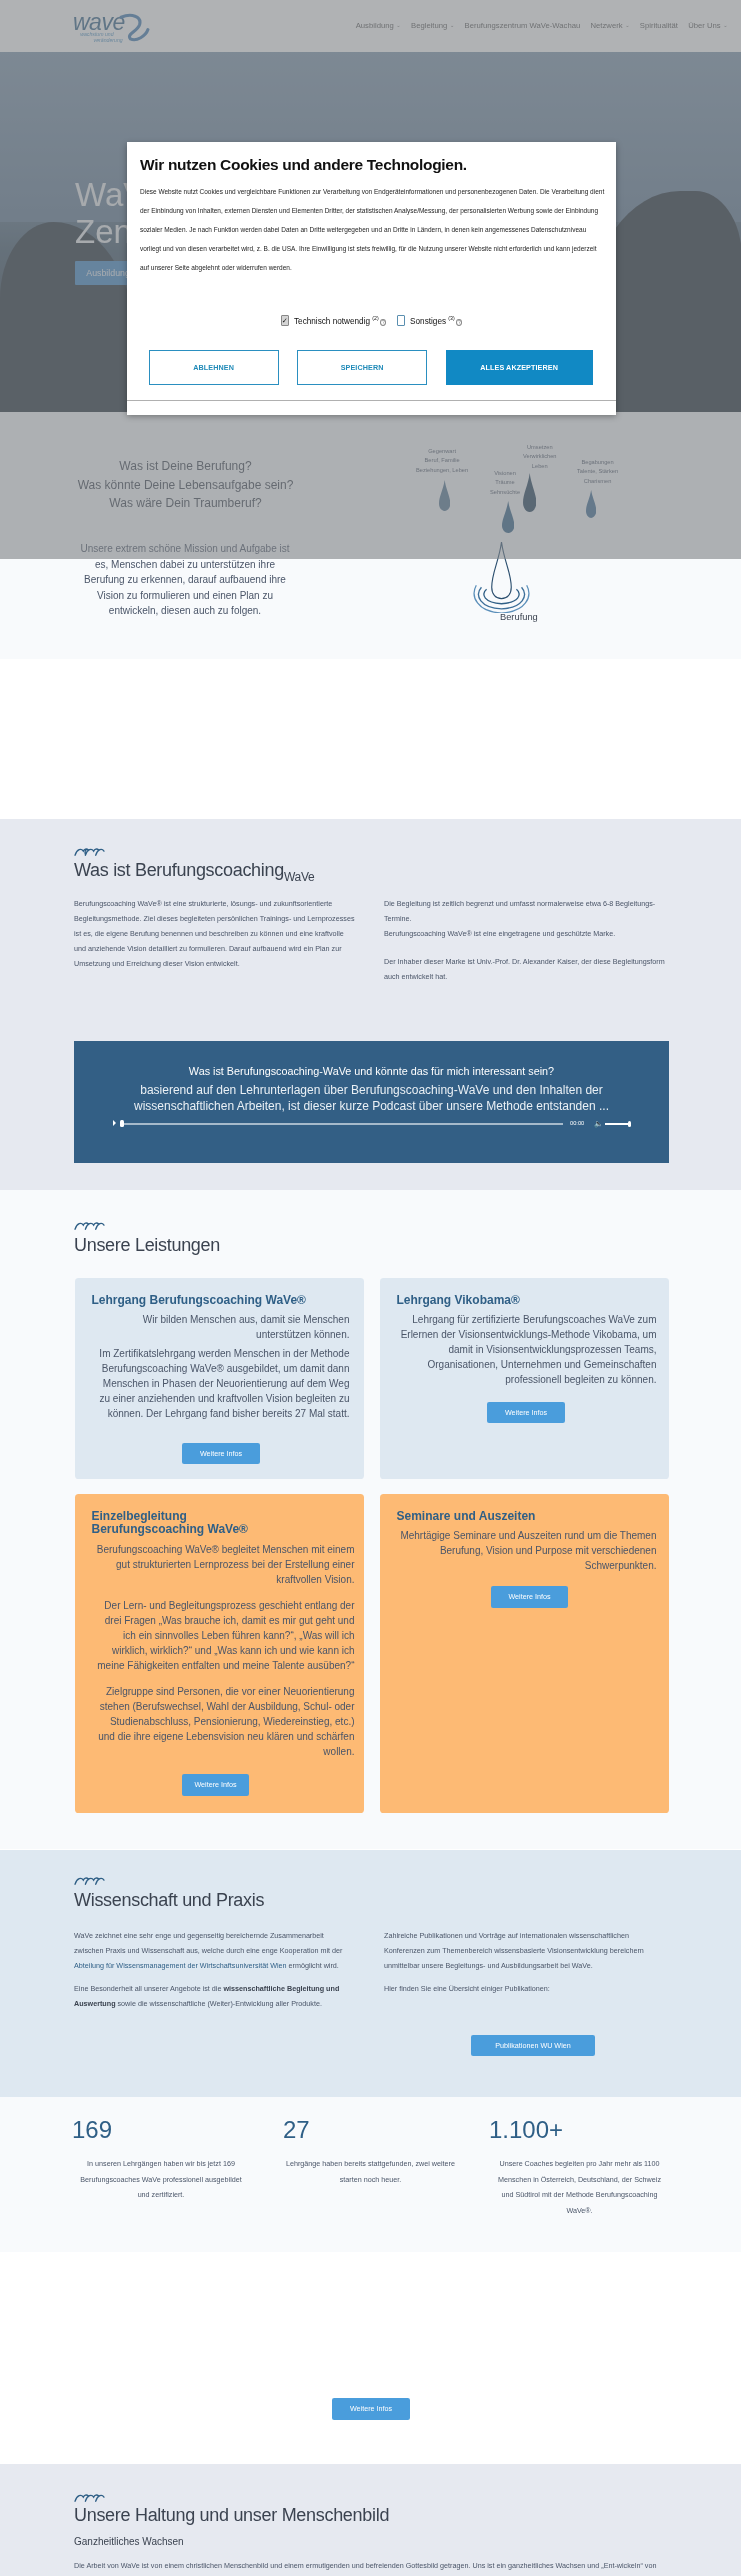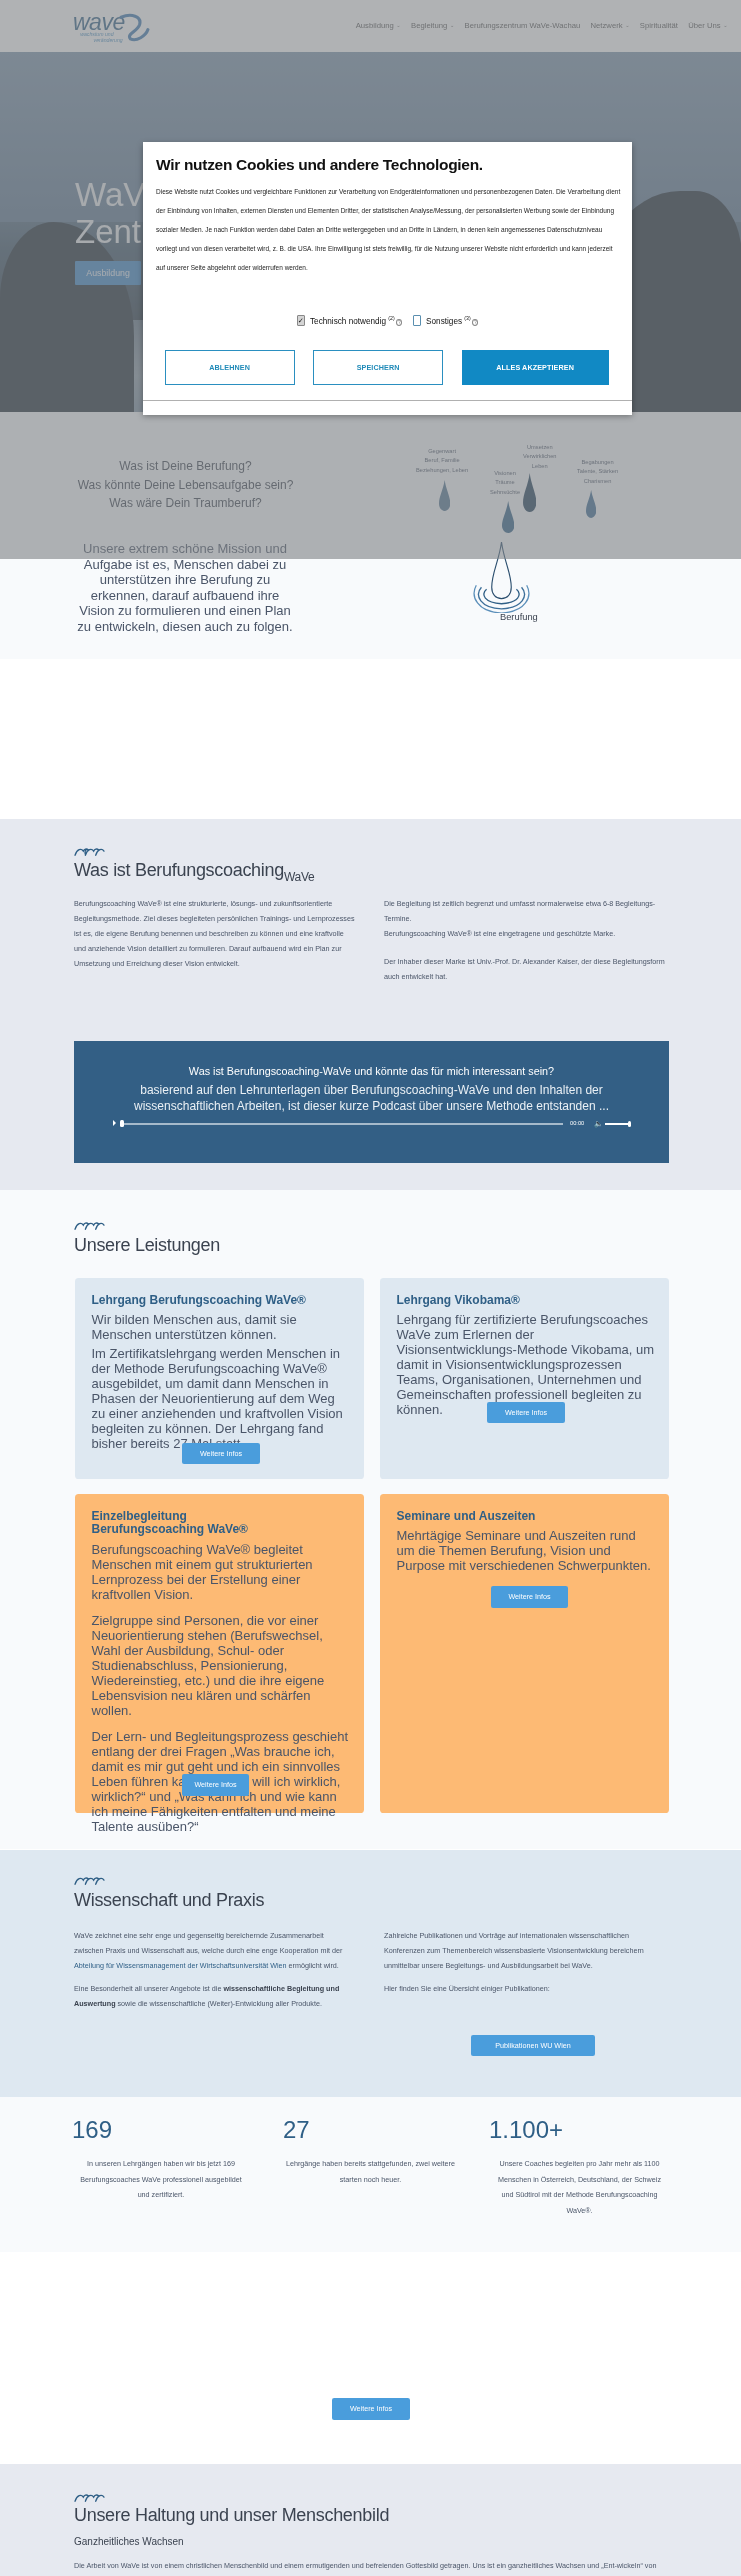--- a/index.html
+++ b/index.html
@@ -24,38 +24,38 @@
   .hero .rock1 { position: absolute; left: 0; top: 170px; width: 134px; height: 191px; background: #1f2b36; border-radius: 40% 60% 0 0; }
   .hero .rock2 { position: absolute; right: 0; top: 139px; width: 155px; height: 222px; background: #1c2833; border-radius: 60% 30% 0 0; }
   .hero .sea { position: absolute; left: 0; top: 268px; width: 742px; height: 93px; background: linear-gradient(180deg,#8fa4b6,#c7d3dc 60%,#9cb0c0); opacity: .6; }
   .hero h1 { position: absolute; left: 75px; top: 124px; font-size: 33px; font-weight: 300; color: #e6e9ec; line-height: 37px; width: 515px; }
   .hero .btn { position: absolute; left: 75px; top: 209px; background: #3d86c6; color: #e9eef3; font-size: 8.8px; padding: 7.2px 11.3px; border-radius: 1px; }
 
   
   .overlay { position: absolute; left: 0; top: 0; width: 742px; height: 559px; background: rgba(128,130,134,0.62); z-index: 5; }
 
   
-  .modal { position: absolute; left: 127px; top: 142px; width: 489px; height: 273px; background: #ffffff; z-index: 10; box-shadow: 0 1.5px 6.2px rgba(0,0,0,.35); margin-left: 16px; }
+  .modal { position: absolute; left: 127px; top: 142px; width: 489px; height: 273px; background: #ffffff; z-index: 10; box-shadow: 0 1.5px 6.2px rgba(0,0,0,.35); }
   .modal h2 { position: absolute; left: 13px; top: 14.4px; font-size: 15.5px; font-weight: 700; color: #111; letter-spacing: -0.3px; }
   .modal .text { position: absolute; left: 13px; top: 40px; width: 466px; font-size: 6.5px; line-height: 19px; color: #222; }
   .modal .checks { position: absolute; left: 0; top: 173px; width: 489px; display: flex; justify-content: center; align-items: center; gap: 5.2px; font-size: 8.2px; color: #111; }
   .cb { width: 8.2px; height: 10.3px; border: 0.5px solid #5a8fb0; border-radius: 1px; display: inline-flex; align-items: center; justify-content: center; font-size: 7.2px; background: #fff; }
   .cb.checked { background: #d4d4d4; border-color: #888; }
   .q { display: inline-block; width: 6.2px; height: 7.2px; border: 0.5px solid #888; border-radius: 50%; font-size: 4.6px; text-align: center; line-height: 6.2px; color: #777; margin-left: 1.5px; }
   .sup { font-size: 5.2px; vertical-align: super; }
   .modal .btns { position: absolute; left: 21.6px; top: 208px; width: 446px; display: flex; gap: 18.5px; }
   .mbtn { height: 35px; display: flex; align-items: center; justify-content: center; font-size: 7.2px; font-weight: 700; letter-spacing: 0.1px; }
   .mbtn.outline { width: 130px; border: 0.5px solid #2a8fc0; color: #1f8ab8; background: #fff; }
   .mbtn.solid { width: 147px; background: #1189c4; color: #fff; }
   .modal .rule { position: absolute; left: 0; top: 258px; width: 489px; height: 1px; background: #b0b0b0; }
 
   
   .berufung { position: absolute; left: 0; top: 412px; width: 742px; height: 247px; background: #f8fafc; }
   .berufung .q1 { position: absolute; left: 62px; top: 45px; width: 247px; text-align: center; font-size: 12px; line-height: 18.5px; color: #3b4350; }
-  .berufung .p { position: absolute; left: 77px; top: 129px; width: 216px; text-align: center; font-size: 13px; line-height: 15.5px; color: #4a5568; }
+  .berufung .p { position: absolute; left: 77px; top: 129px; width: 216px; text-align: center; font-size: 10px; line-height: 15.5px; color: #4a5568; }
   .drop-label { position: absolute; text-align: center; font-size: 5.7px; line-height: 9.3px; color: #4a5568; white-space: nowrap; }
   .drop { position: absolute; }
   .berufung .rip-label { position: absolute; left: 500px; top: 200px; font-size: 9.3px; color: #3b4350; }
 
   
   .sec { position: absolute; left: 0; width: 742px; }
   .wave-icon { position: absolute; }
   .h2 { position: absolute; font-size: 18px; font-weight: 300; color: #3b4350; letter-spacing: -0.3px; white-space: nowrap; }
   .sub-wave { font-size: 12px; position: relative; top: 5.2px; }
   .para { position: absolute; font-size: 7.2px; line-height: 15px; color: #4a5568; }
@@ -70,21 +70,21 @@
   .player .knob { position: absolute; left: 7.2px; top: 2.1px; width: 3.6px; height: 7.2px; background: #fff; border-radius: 1.5px; }
   .player .track { position: absolute; left: 11.3px; top: 4.6px; width: 439px; height: 2.6px; background: #a6bacb; }
   .player .time { position: absolute; left: 457px; top: 2.1px; font-size: 5.7px; color: #fff; }
   .player .vol { position: absolute; left: 481px; top: 1px; font-size: 7.2px; color: #fff; }
   .player .vtrack { position: absolute; left: 492px; top: 4.6px; width: 25px; height: 2.1px; background: #fff; }
   .player .vknob { position: absolute; left: 515px; top: 2.6px; width: 3.1px; height: 6.2px; background: #fff; border-radius: 1.5px; }
 
   .card { position: absolute; background: #dee8f1; border-radius: 3.6px; }
   .card.gray { background: #fdba74; }
   .card h3 { position: absolute; font-size: 12px; font-weight: 700; color: #2f5f86; line-height: 13.4px; }
-  .card .body { position: absolute; font-size: 13px; line-height: 15px; color: #4a5568; }
+  .card .body { position: absolute; font-size: 10px; line-height: 15px; color: #4a5568; text-align: right; }
   .btn-blue { position: absolute; background: #4a9ddc; color: #fff; font-size: 7.2px; border-radius: 2.1px; display: flex; align-items: center; justify-content: center; }
 
   .stat-num { position: absolute; font-size: 24px; color: #2f5f86; font-weight: 300; text-align: left; }
   .stat-txt { position: absolute; font-size: 7.2px; line-height: 15.7px; color: #4a5568; text-align: center; }
 </style>
 </head>
 <body>
 
 <div class="header">
   <div class="logo">
@@ -243,22 +243,22 @@
 <div class="card" style="left:380px;top:1278px;width:289px;height:201px;">
   <h3 style="left:16.5px;top:15.5px;width:258px;">Lehrgang Vikobama®</h3>
   <div class="body" style="left:16.5px;top:34px;width:260px;">Lehrgang für zertifizierte Berufungscoaches WaVe zum Erlernen der Visionsentwicklungs-Methode Vikobama, um damit in Visionsentwicklungsprozessen Teams, Organisationen, Unternehmen und Gemeinschaften professionell begleiten zu können.</div>
   <div class="btn-blue" style="left:107px;top:124px;width:78px;height:20.6px;">Weitere Infos</div>
 </div>
 
 <div class="card gray" style="left:75px;top:1494px;width:289px;height:319px;">
   <h3 style="left:16.5px;top:15.5px;width:185px;">Einzelbegleitung Berufungscoaching WaVe®</h3>
   <div class="body" style="left:16.5px;top:48px;width:263px;">
     <div>Berufungscoaching WaVe® begleitet Menschen mit einem gut strukturierten Lernprozess bei der Erstellung einer kraftvollen Vision.</div>
+    <div style="margin-top:10.8px;">Der Lern- und Begleitungsprozess geschieht entlang der drei Fragen „Was brauche ich, damit es mir gut geht und ich ein sinnvolles Leben führen kann?“, „Was will ich wirklich, wirklich?“ und „Was kann ich und wie kann ich meine Fähigkeiten entfalten und meine Talente ausüben?“</div>
     <div style="margin-top:10.8px;">Zielgruppe sind Personen, die vor einer Neuorientierung stehen (Berufswechsel, Wahl der Ausbildung, Schul- oder Studienabschluss, Pensionierung, Wiedereinstieg, etc.) und die ihre eigene Lebensvision neu klären und schärfen wollen.</div>
-    <div style="margin-top:10.8px;">Der Lern- und Begleitungsprozess geschieht entlang der drei Fragen „Was brauche ich, damit es mir gut geht und ich ein sinnvolles Leben führen kann?“, „Was will ich wirklich, wirklich?“ und „Was kann ich und wie kann ich meine Fähigkeiten entfalten und meine Talente ausüben?“</div>
   </div>
   <div class="btn-blue" style="left:107px;top:280px;width:67px;height:21.6px;">Weitere Infos</div>
 </div>
 
 <div class="card gray" style="left:380px;top:1494px;width:289px;height:319px;">
   <h3 style="left:16.5px;top:15.5px;width:258px;">Seminare und Auszeiten</h3>
   <div class="body" style="left:16.5px;top:34px;width:260px;">Mehrtägige Seminare und Auszeiten rund um die Themen Berufung, Vision und Purpose mit verschiedenen Schwerpunkten.</div>
   <div class="btn-blue" style="left:111px;top:92px;width:77px;height:21.6px;">Weitere Infos</div>
 </div>
 

